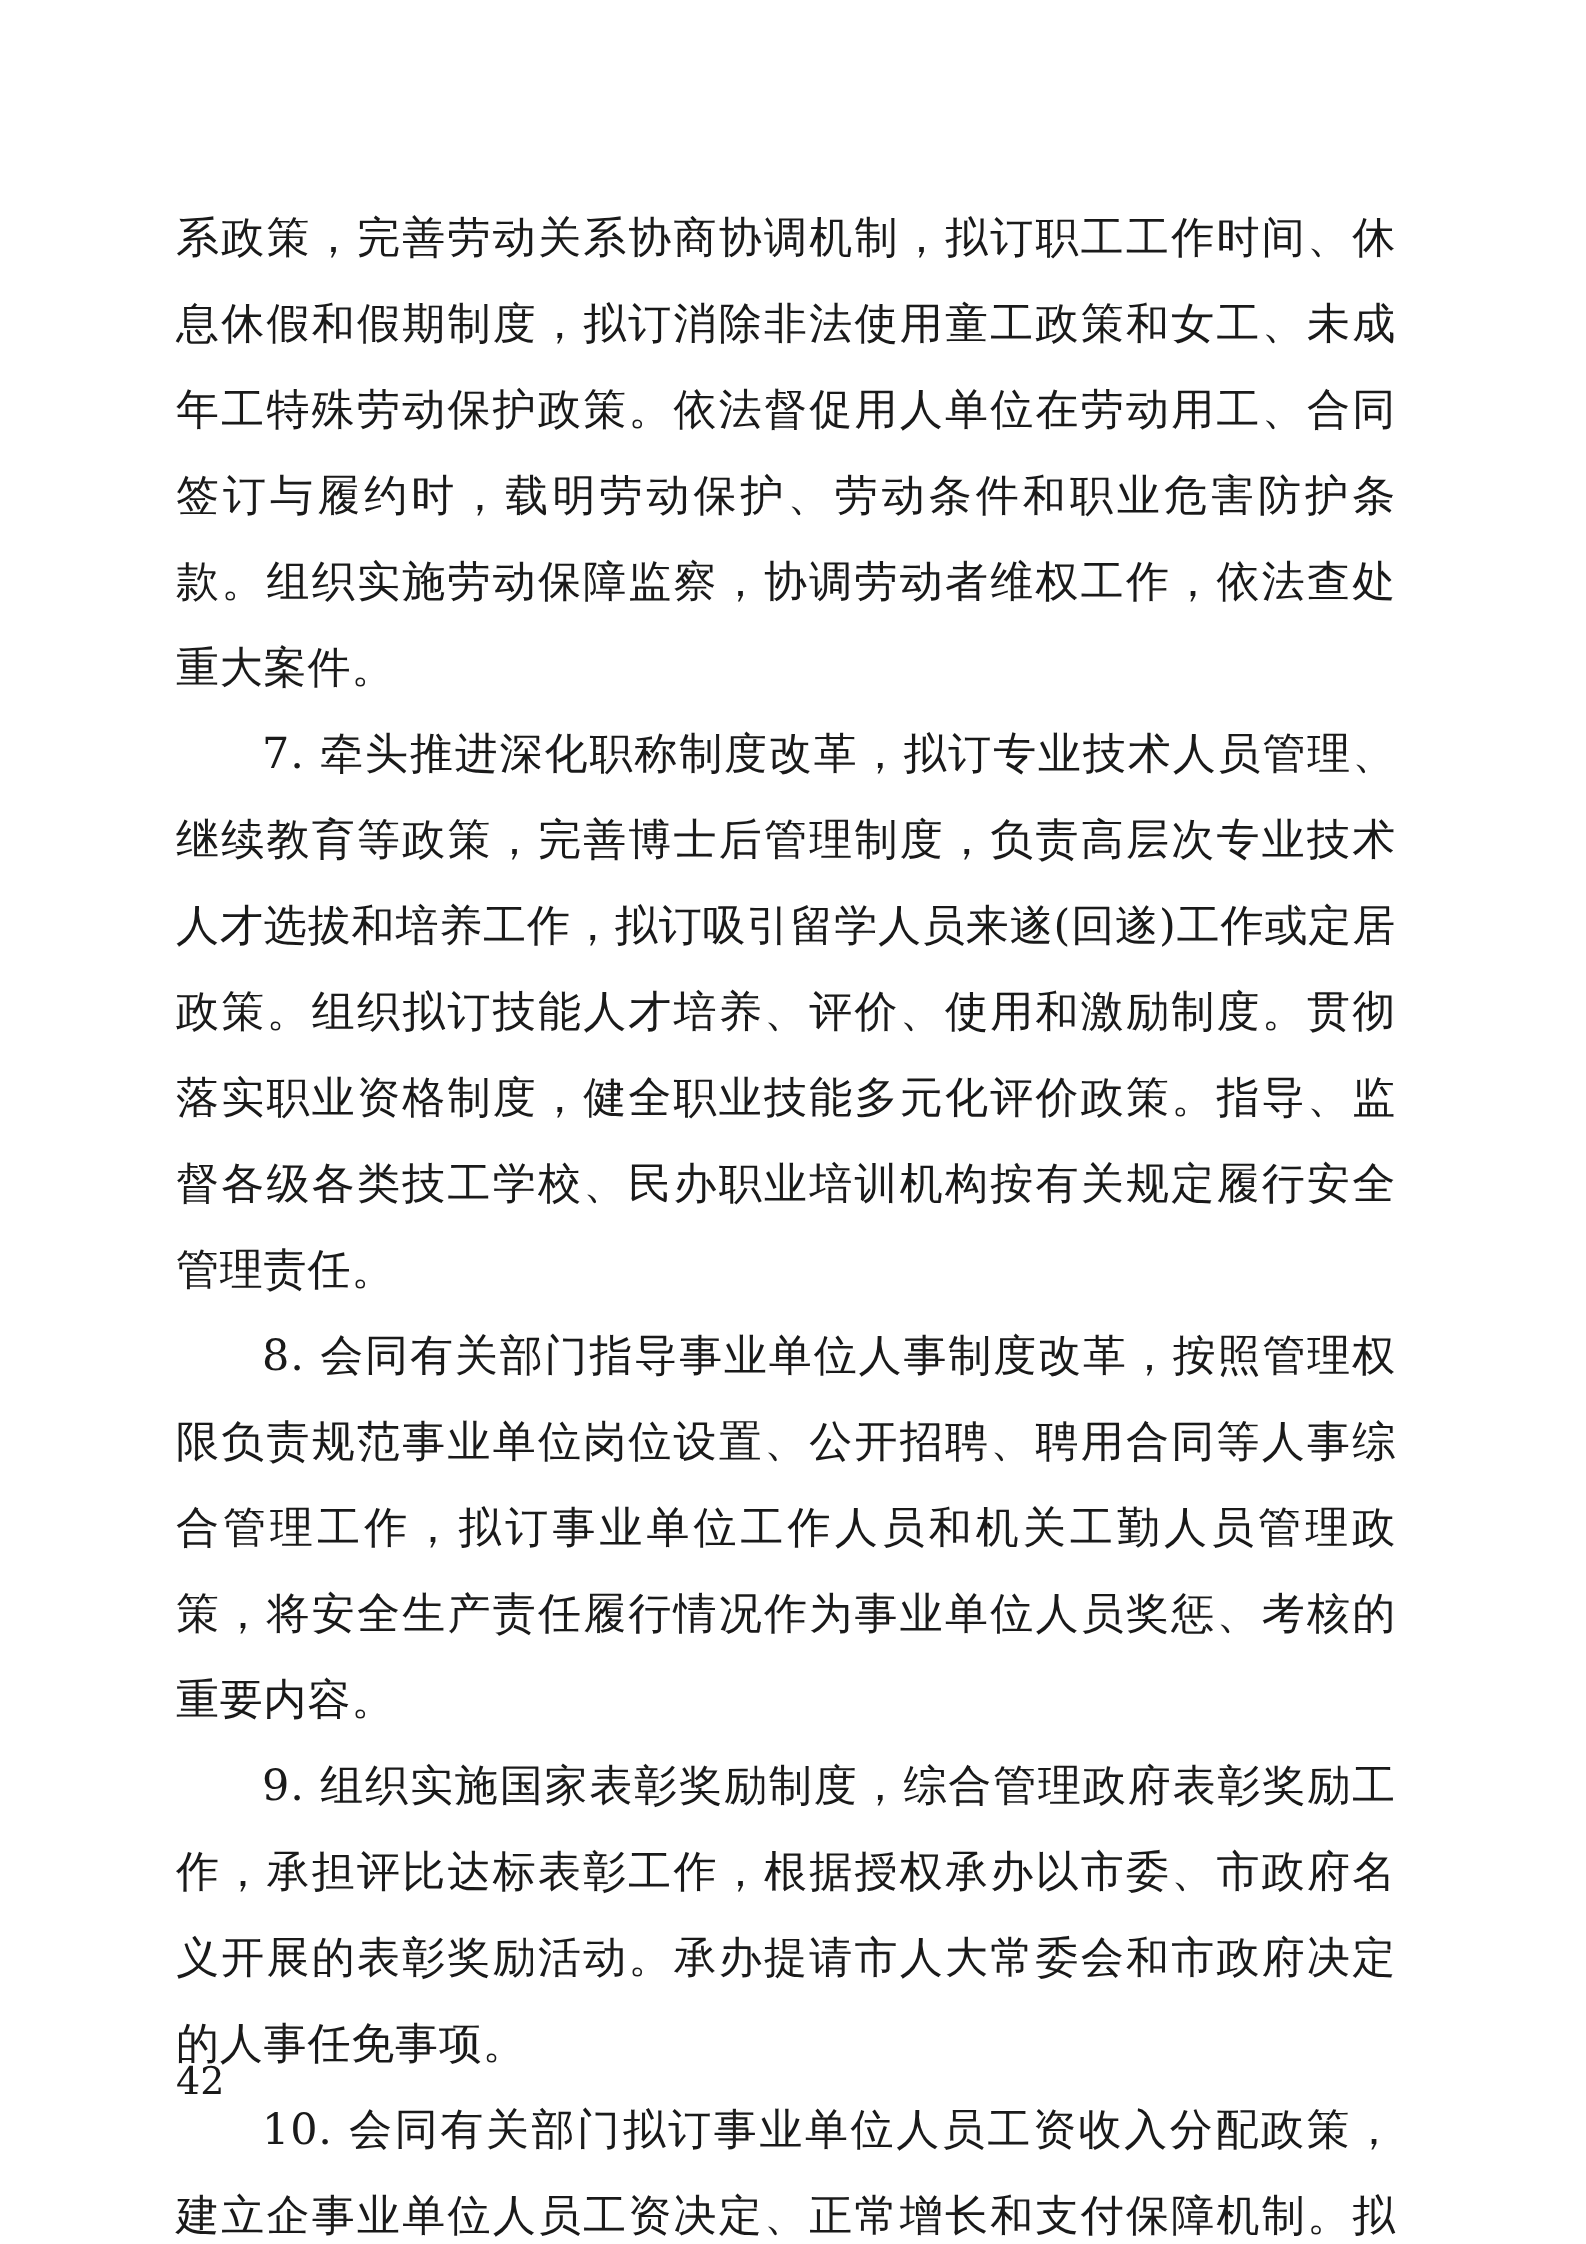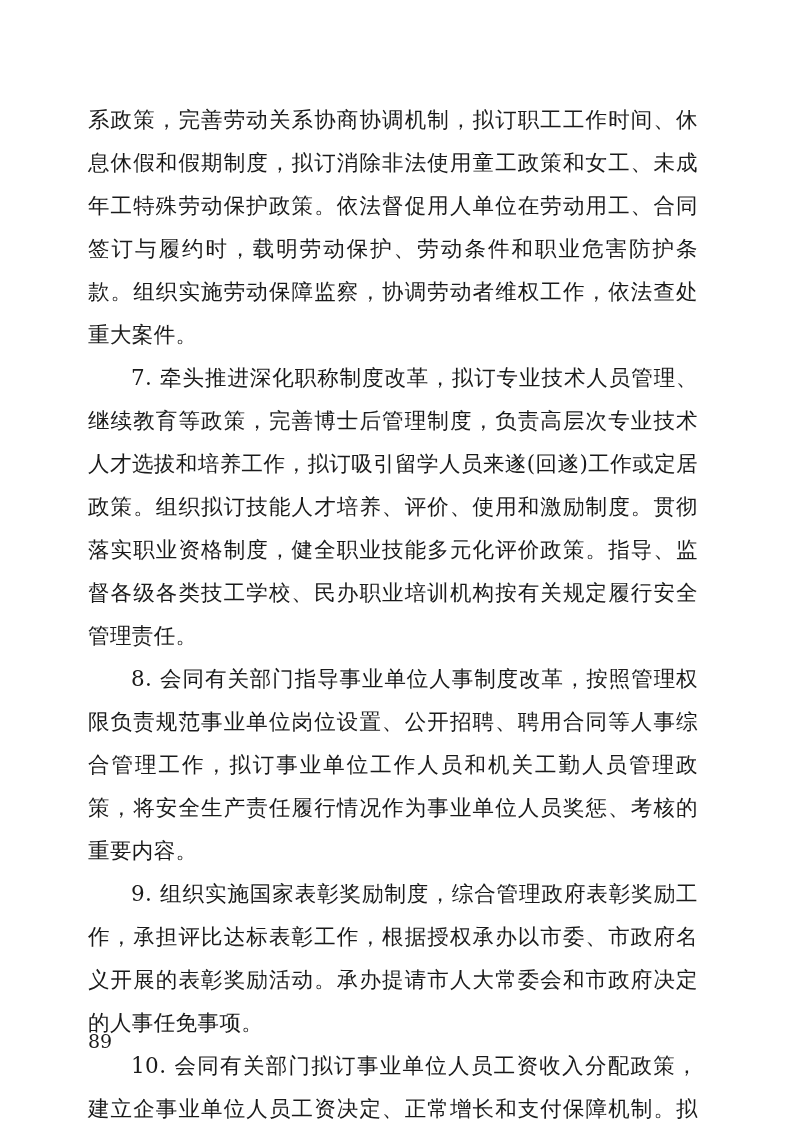--- a/index.html
+++ b/index.html
@@ -48,14 +48,14 @@
 <body>
 
 <div class="page">
   <div class="content">
     <p class="para">系政策，完善劳动关系协商协调机制，拟订职工工作时间、休息休假和假期制度，拟订消除非法使用童工政策和女工、未成年工特殊劳动保护政策。依法督促用人单位在劳动用工、合同签订与履约时，载明劳动保护、劳动条件和职业危害防护条款。组织实施劳动保障监察，协调劳动者维权工作，依法查处重大案件。</p>
     <p class="para indent">7. 牵头推进深化职称制度改革，拟订专业技术人员管理、继续教育等政策，完善博士后管理制度，负责高层次专业技术人才选拔和培养工作，拟订吸引留学人员来遂(回遂)工作或定居政策。组织拟订技能人才培养、评价、使用和激励制度。贯彻落实职业资格制度，健全职业技能多元化评价政策。指导、监督各级各类技工学校、民办职业培训机构按有关规定履行安全管理责任。</p>
     <p class="para indent">8. 会同有关部门指导事业单位人事制度改革，按照管理权限负责规范事业单位岗位设置、公开招聘、聘用合同等人事综合管理工作，拟订事业单位工作人员和机关工勤人员管理政策，将安全生产责任履行情况作为事业单位人员奖惩、考核的重要内容。</p>
     <p class="para indent">9. 组织实施国家表彰奖励制度，综合管理政府表彰奖励工作，承担评比达标表彰工作，根据授权承办以市委、市政府名义开展的表彰奖励活动。承办提请市人大常委会和市政府决定的人事任免事项。</p>
     <p class="para indent">10. 会同有关部门拟订事业单位人员工资收入分配政策，建立企事业单位人员工资决定、正常增长和支付保障机制。拟订企事业单位人员福利和离退休政策。</p>
   </div>
-  <div class="page-number">89</div>
+  <div class="page-number">42</div>
 </div>
 
 </body></html>

